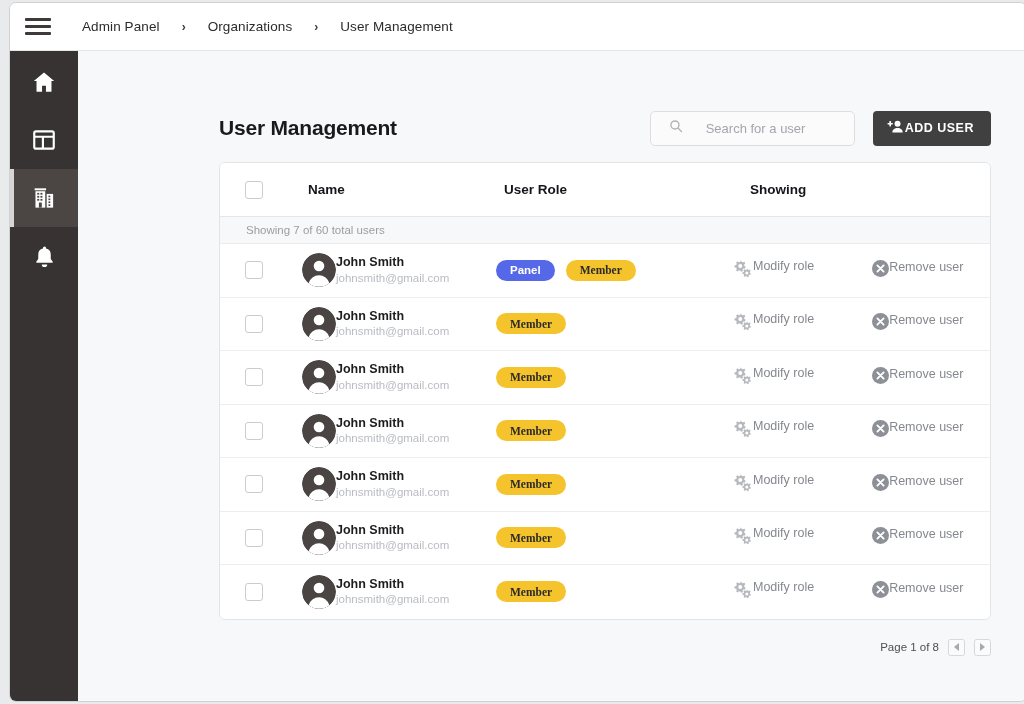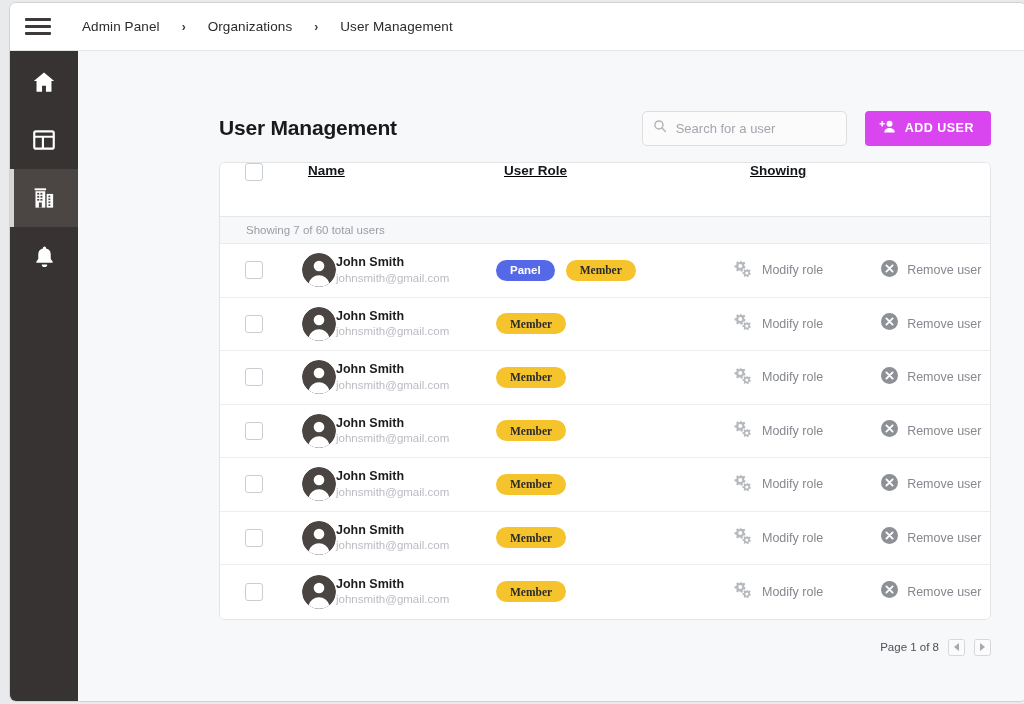--- a/index.html
+++ b/index.html
@@ -136,48 +136,48 @@
   #head-right { display: flex; align-items: center; gap: 18px; }
 
   #search-box {
     width: 205px;
     height: 35px;
     background: #fbfbfc;
     border: 1px solid #dcdee1;
     border-radius: 5px;
     display: flex;
     align-items: center;
-    padding: 0 10px;
-    gap: 9px;
+    padding: 0 18px;
+    gap: 23px;
   }
   #search-input {
     border: none;
     outline: none;
     background: transparent;
     font-family: "Liberation Sans", sans-serif;
     font-size: 13px;
     color: #3a3a3a;
     width: 100%;
   }
   #search-input::placeholder { color: #a3a6ac; }
 
   #add-user-button {
     height: 35px;
-    background: #d946ef;
+    background: #404040;
     border: none;
     border-radius: 4px;
     color: #ffffff;
     font-family: "Liberation Sans", sans-serif;
     font-size: 12.5px;
     font-weight: bold;
     letter-spacing: 0.5px;
     padding: 0 17px 0 14px;
     display: flex;
     align-items: center;
-    gap: 9px;
+    gap: 1px;
     cursor: pointer;
   }
 
   
   #table-card {
     position: absolute;
     left: 141px;
     top: 111px;
     width: 772px;
     background: #ffffff;
@@ -187,23 +187,23 @@
   }
 
   .col-check  { width: 68px; display:flex; justify-content:center; flex:0 0 68px;}
   .col-name   { flex: 0 0 196px; }
   .col-role   { flex: 0 0 226px; }
   .col-actions{ flex: 1; }
 
   #table-header {
     height: 54px;
     display: flex;
+    align-items: center;
     border-bottom: 1px solid #e6e7ea;
     background: #ffffff;
-    text-decoration: underline;
   }
   .th {
     font-size: 13.5px;
     font-weight: bold;
     color: #14161a;
   }
   #th-name { padding-left: 20px; }
   #th-role { padding-left: 20px; }
   #th-actions { padding-left: 40px; }
 
@@ -273,22 +273,20 @@
     font-weight: bold;
     cursor: pointer;
     white-space: nowrap;
   }
   .badge-admin  { background: #5568e8; color: #ffffff; }
   .badge-member { background: #f5c32c; color: #2b2b2b; font-family: Liberation Serif, serif; }
 
   .actions-cell { display: flex; align-items: center; padding-left: 24px; }
   .action {
     display: flex;
-    align-items: center;
-    gap: 9px;
     cursor: pointer;
   }
   .action-label { font-size: 12.5px; color: #85888e; white-space: nowrap; }
   #modify-gap { width: 58px; }
 
   
   #pagination {
     position: absolute;
     left: 141px;
     top: 525px;

